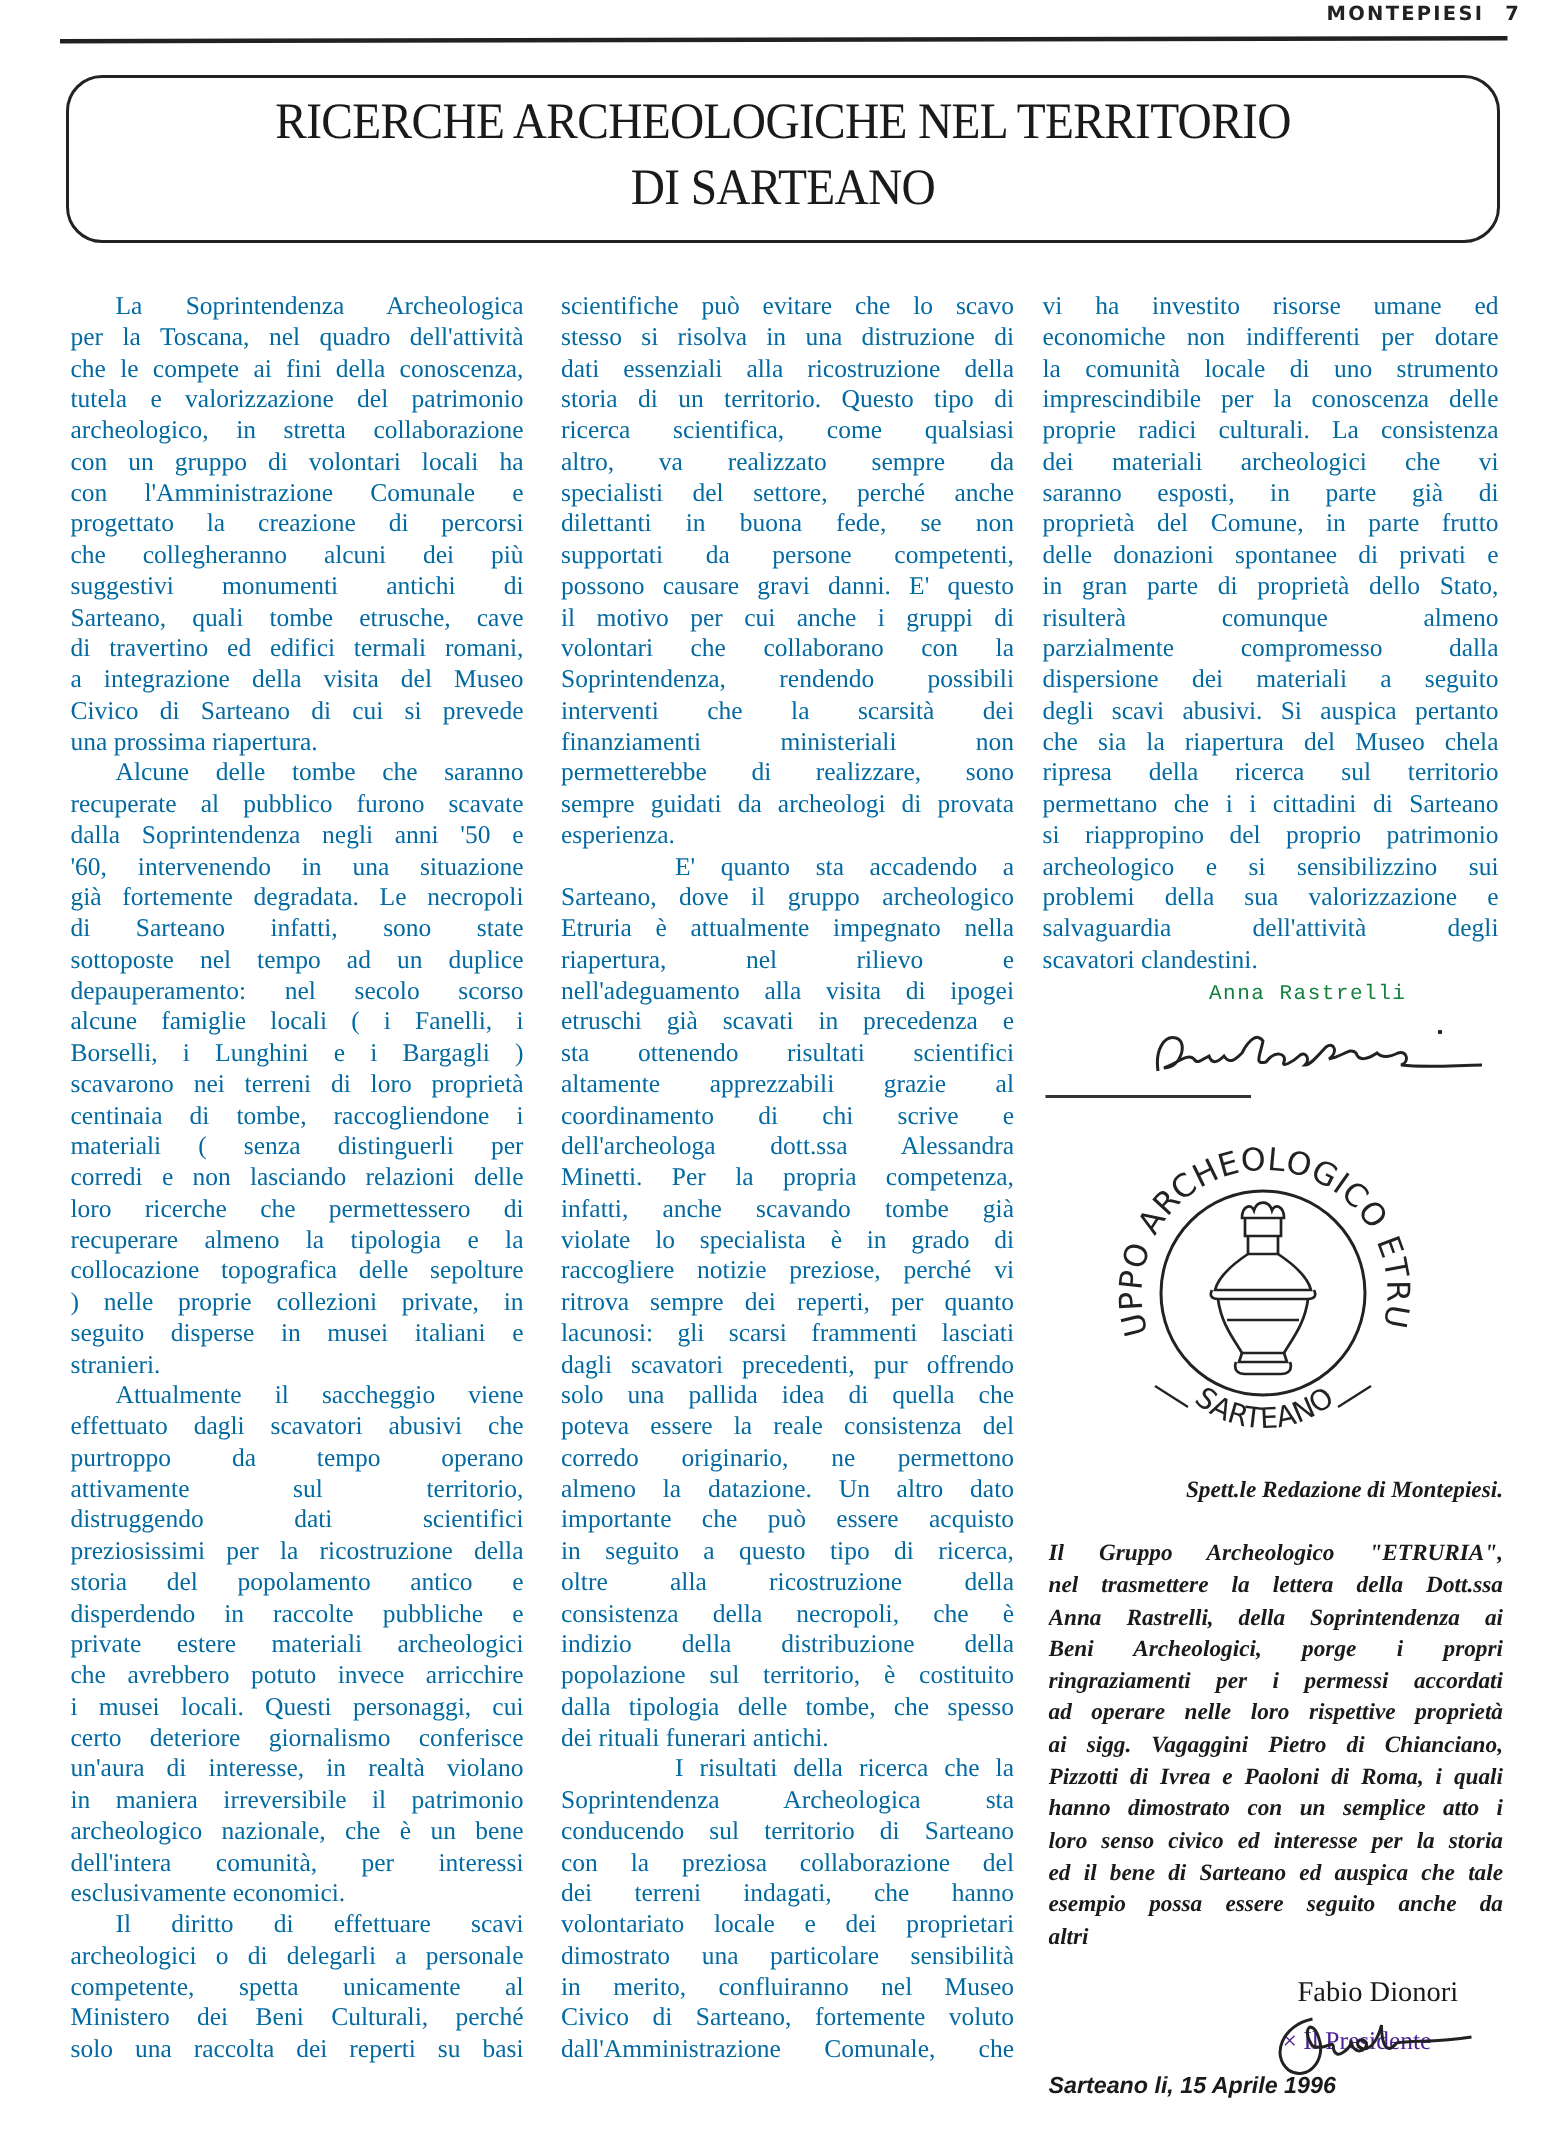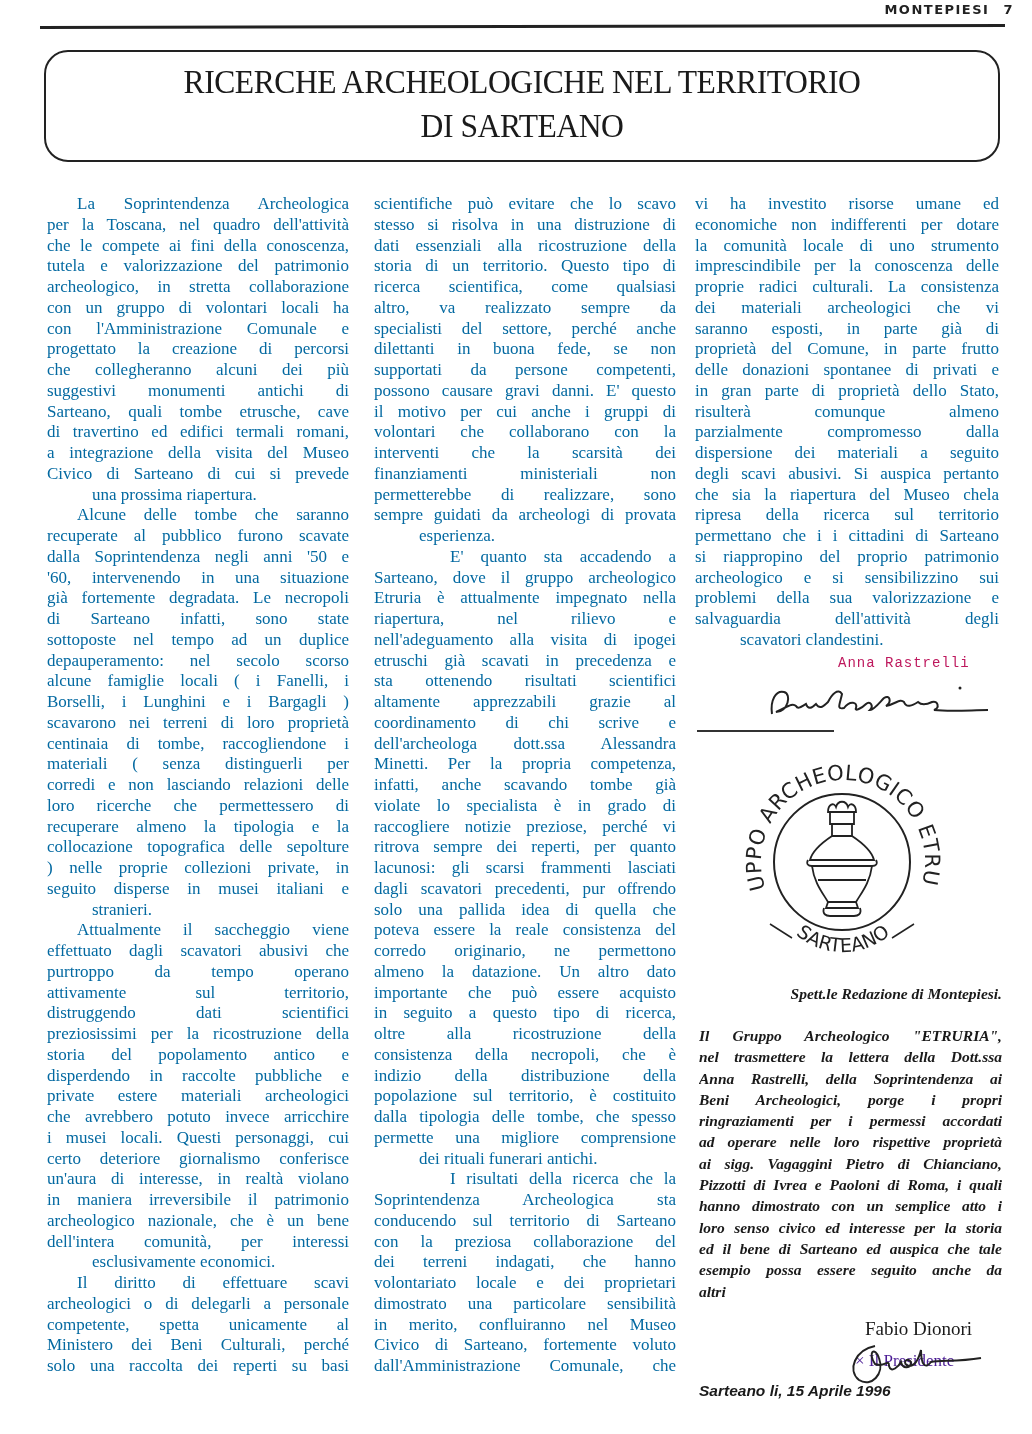--- a/index.html
+++ b/index.html
@@ -4,27 +4,27 @@
 <style>
   html, body { margin:0; padding:0; }
   body { width:1032px; height:1434px; background:#ffffff; position:relative; overflow:hidden; color:#1a1a1a; }
   .running-head { position:absolute; top:2px; right:18px; font-family:"DejaVu Sans", sans-serif; font-weight:bold; font-size:13px; letter-spacing:1.5px; color:#222;margin-left:13px; }
   .running-head .pg { margin-left:14px; }
   .top-rule { position:absolute; left:40px; top:25px; width:965px; height:3px; background:#222; transform:rotate(-0.12deg); }
   .title-box { position:absolute; left:44px; top:50px; width:952px; height:108px; border:2.5px solid #222; border-radius:24px; }
   .title { position:absolute; left:44px; top:60px; width:956px; text-align:center; font-family:"Liberation Serif", serif; font-size:34px; line-height:44px; letter-spacing:-0.5px; color:#1a1a1a; transform:scaleX(0.93); transform-origin:center; }
   .col { position:absolute; font-family:"Liberation Serif", serif; font-size:17px; line-height:20.75px; color:#0369a1; }
   .col .ln { display:block; height:20.75px; white-space:nowrap; text-align:justify; text-align-last:justify; overflow:hidden; }
-  .col .ln.last { text-align-last:left;margin-left:45px; }
+  .col .ln.last { text-align-last:left; }
   .col .ln.ind { padding-left:30px; }
   .col .ln.ind2 { padding-left:76px; }
   #col1 { left:47px; top:194px; width:302px; }
   #col2 { left:374px; top:194px; width:302px; }
   #col3 { left:695px; top:194px; width:304px; }
-  .author { position:absolute; left:806px; top:655px; font-family:"Liberation Mono", monospace; font-size:14px; letter-spacing:1px; color:#be185d;margin-left:32px; }
+  .author { position:absolute; left:806px; top:655px; font-family:"Liberation Mono", monospace; font-size:14px; letter-spacing:1px; color:#15803d; }
   .sig1 { position:absolute; left:762px; top:680px; width:230px; height:44px; }
   .sep-rule { position:absolute; left:697px; top:730px; width:137px; height:1.5px; background:#333; }
   .logo { position:absolute; left:742px; top:752px; width:200px; height:220px; }
   .italic-block { position:absolute; left:699px; width:303px; font-family:"Liberation Serif", serif; font-style:italic; font-weight:bold; font-size:15.5px; line-height:21.3px; color:#1a1a1a; }
   .italic-block .ln { display:block; white-space:nowrap; text-align:justify; text-align-last:justify; height:21.3px; overflow:hidden; }
   .italic-block .ln.last { text-align-last:left; }
   .salutation { position:absolute; left:699px; top:985px; width:303px; text-align:right; font-family:"Liberation Serif", serif; font-style:italic; font-weight:bold; font-size:15.5px; color:#1a1a1a; }
   .pres { position:absolute; left:855px; top:1350px; font-family:"Liberation Serif", serif; font-size:17px; line-height:22px; color:#4c1d95; }
   .pres-name { position:absolute; left:865px; top:1318px; font-family:"Liberation Serif", serif; font-size:19px; line-height:22px; color:#1a1a1a; }
   .sig2 { position:absolute; left:845px; top:1336px; width:140px; height:52px; }
@@ -109,20 +109,21 @@
     <span class="ln">dati essenziali alla ricostruzione della</span>
     <span class="ln">storia di un territorio. Questo tipo di</span>
     <span class="ln">ricerca scientifica, come qualsiasi</span>
     <span class="ln">altro, va realizzato sempre da</span>
     <span class="ln">specialisti del settore, perché anche</span>
     <span class="ln">dilettanti in buona fede, se non</span>
     <span class="ln">supportati da persone competenti,</span>
     <span class="ln">possono causare gravi danni. E' questo</span>
     <span class="ln">il motivo per cui anche i gruppi di</span>
     <span class="ln">volontari che collaborano con la</span>
+    <span class="ln">Soprintendenza, rendendo possibili</span>
     <span class="ln">interventi che la scarsità dei</span>
     <span class="ln">finanziamenti ministeriali non</span>
     <span class="ln">permetterebbe di realizzare, sono</span>
     <span class="ln">sempre guidati da archeologi di provata</span>
     <span class="ln last">esperienza.</span>
     <span class="ln ind2">E' quanto sta accadendo a</span>
     <span class="ln">Sarteano, dove il gruppo archeologico</span>
     <span class="ln">Etruria è attualmente impegnato nella</span>
     <span class="ln">riapertura, nel rilievo e</span>
     <span class="ln">nell'adeguamento alla visita di ipogei</span>
@@ -142,21 +143,20 @@
     <span class="ln">poteva essere la reale consistenza del</span>
     <span class="ln">corredo originario, ne permettono</span>
     <span class="ln">almeno la datazione. Un altro dato</span>
     <span class="ln">importante che può essere acquisto</span>
     <span class="ln">in seguito a questo tipo di ricerca,</span>
     <span class="ln">oltre alla ricostruzione della</span>
     <span class="ln">consistenza della necropoli, che è</span>
     <span class="ln">indizio della distribuzione della</span>
     <span class="ln">popolazione sul territorio, è costituito</span>
     <span class="ln">dalla tipologia delle tombe, che spesso</span>
-    <span class="ln">permette una migliore comprensione</span>
     <span class="ln last">dei rituali funerari antichi.</span>
     <span class="ln ind2">I risultati della ricerca che la</span>
     <span class="ln">Soprintendenza Archeologica sta</span>
     <span class="ln">conducendo sul territorio di Sarteano</span>
     <span class="ln">con la preziosa collaborazione del</span>
     <span class="ln">dei terreni indagati, che hanno</span>
     <span class="ln">volontariato locale e dei proprietari</span>
     <span class="ln">dimostrato una particolare sensibilità</span>
     <span class="ln">in merito, confluiranno nel Museo</span>
     <span class="ln">Civico di Sarteano, fortemente voluto</span>

